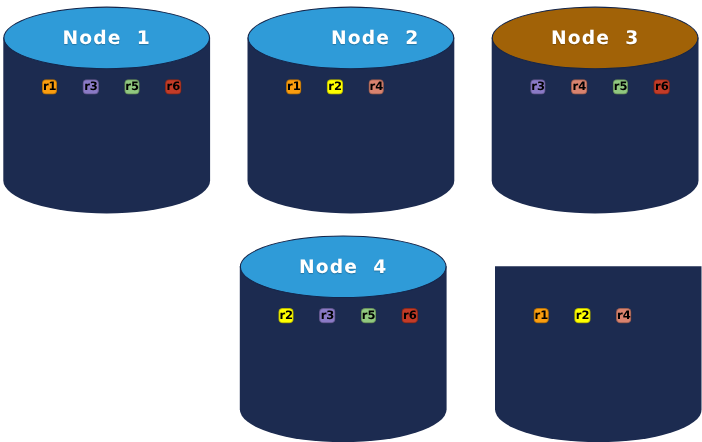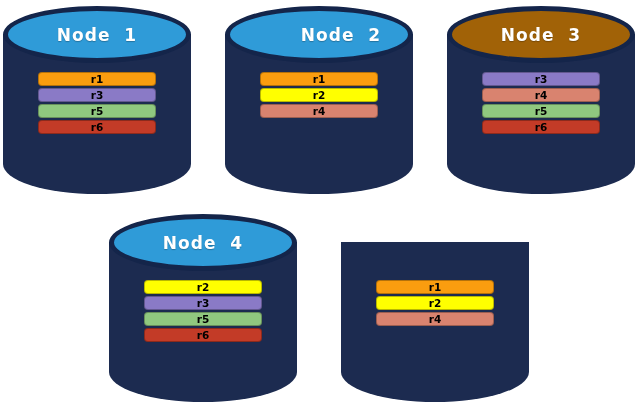--- a/index.html
+++ b/index.html
@@ -19,20 +19,21 @@
     display: flex;
     justify-content: center;
   }
   .row-top {
     padding-top: 6px;
     gap: 34px;
   }
   .row-bottom {
     margin-top: 20px;
     gap: 44px;
+    justify-content: flex-end;
   }
   .node {
     position: relative;
     width: 188px;
     height: 188px;
     flex: 0 0 auto;
   }
   .cyl-body {
     position: absolute;
     left: 0;
@@ -44,21 +45,21 @@
     border-bottom-right-radius: 50% 30px;
   }
   .cyl-top {
     position: absolute;
     left: 0;
     top: 0;
     width: 100%;
     height: 57px;
     box-sizing: border-box;
     background: #2F9BD8;
-    border: 5px solid #b91c1c;
+    border: 1px solid #b91c1c;
     border-radius: 50%;
     display: flex;
     align-items: center;
     justify-content: center;
     z-index: 2;
   }
   .node-label {
     color: #ffffff;
     font-weight: bold;
     font-size: 17px;
@@ -66,22 +67,22 @@
     white-space: pre;
     text-shadow: 0 1px 1px rgba(0,0,0,0.25);
   }
   .bars {
     position: absolute;
     left: 50%;
     transform: translateX(-50%);
     top: 66px;
     width: 118px;
     display: flex;
-    flex-direction: column;
-    gap: 2px;
+    flex-direction: row;
+    gap: 23px;
     z-index: 3;
   }
   .bar {
     height: 14px;
     border-radius: 4px;
     border: 1px solid rgba(0,0,0,0.28);
     box-sizing: border-box;
     display: flex;
     align-items: center;
     justify-content: center;

